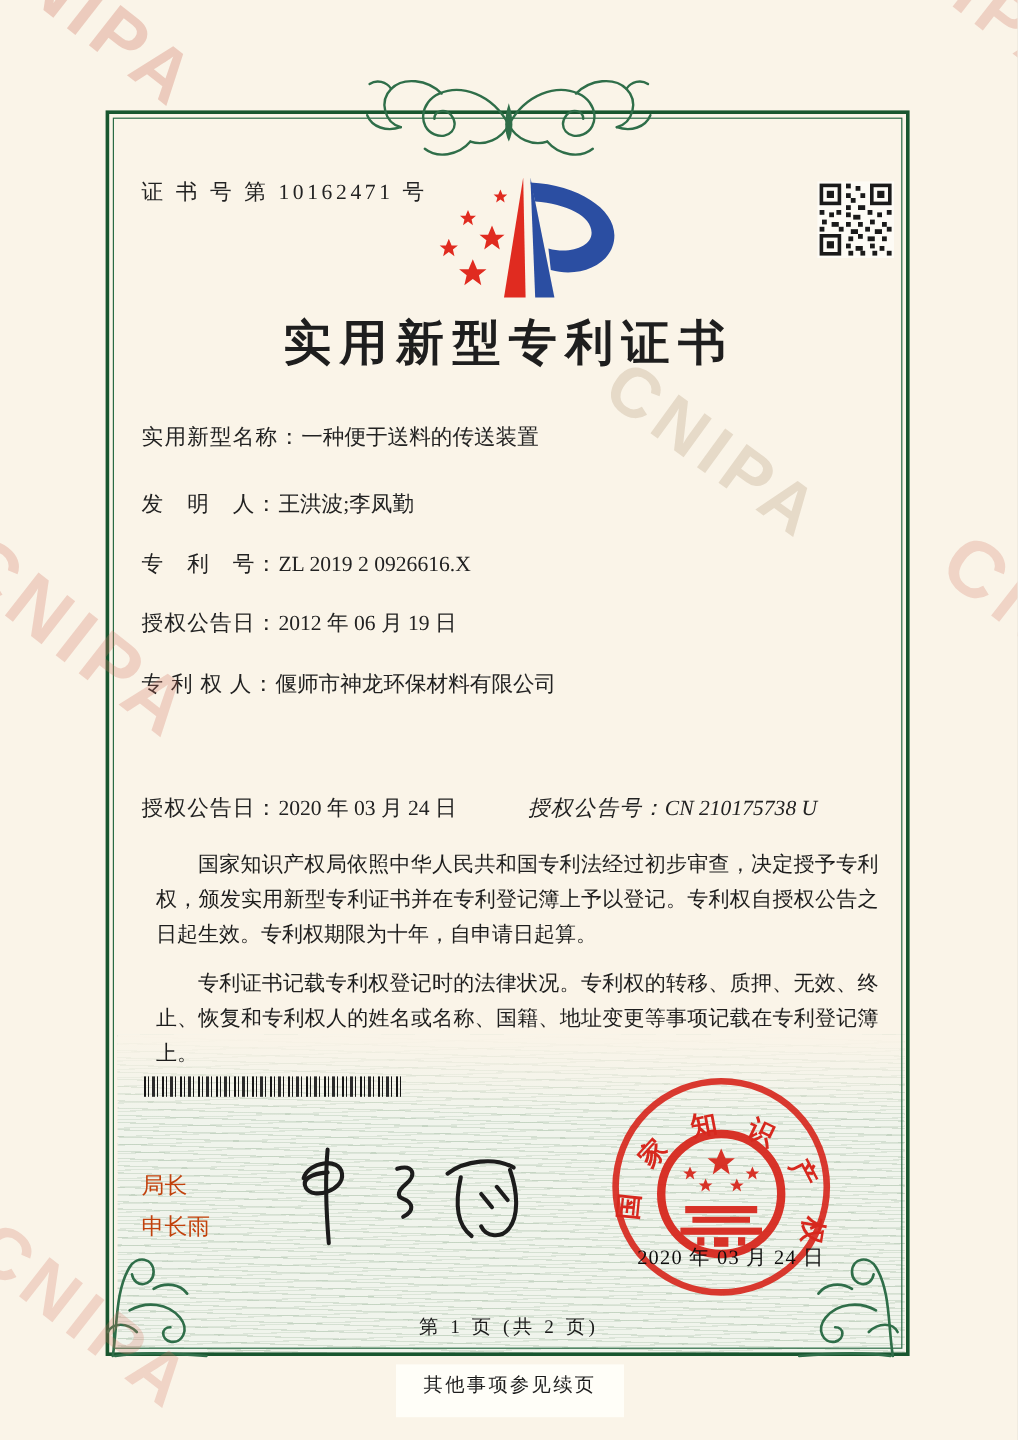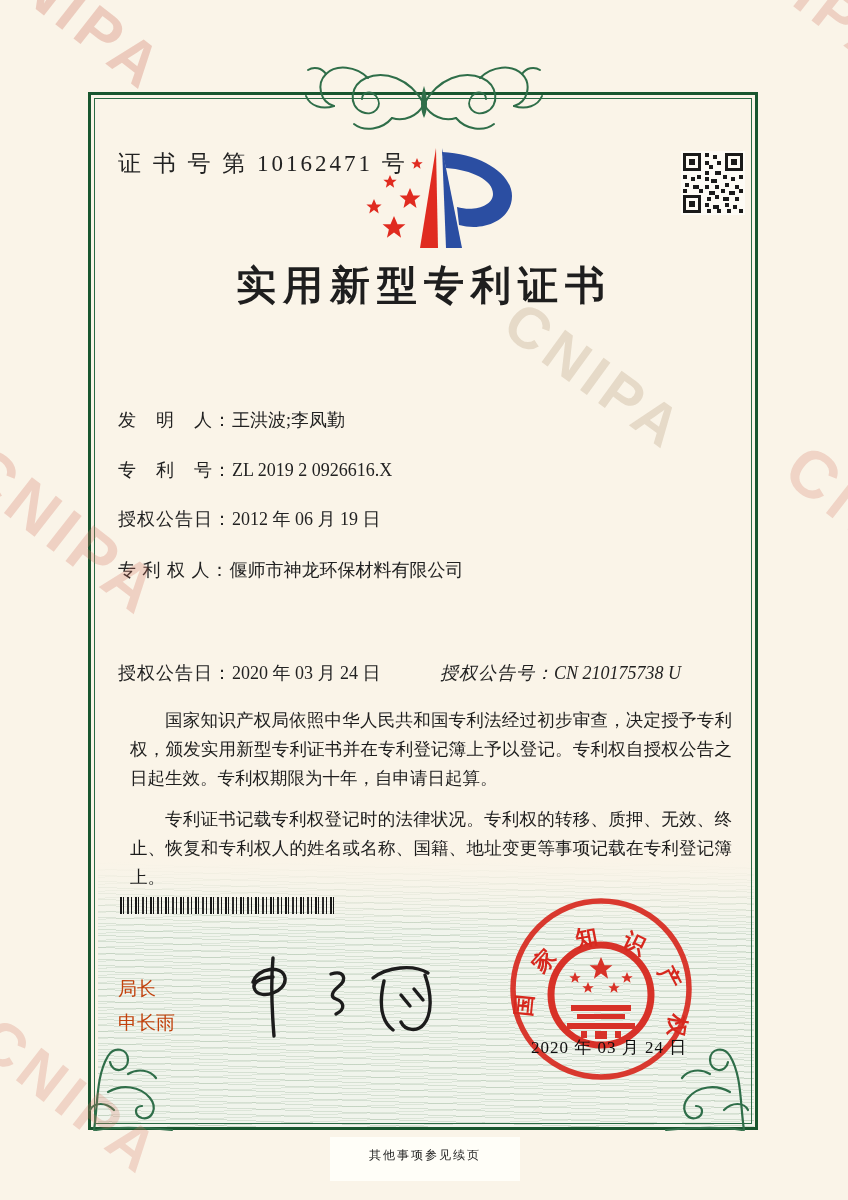--- a/index.html
+++ b/index.html
@@ -21,21 +21,21 @@
   .wm{position:absolute;font-family:"Liberation Sans","DejaVu Sans",sans-serif;font-weight:bold;
       transform:rotate(38deg);letter-spacing:6px;z-index:6;pointer-events:none;}
   .wm1{left:-38px;top:-26px;font-size:62px;color:rgba(205,110,90,.30);}
   .wm2{left:700px;top:-44px;font-size:62px;color:rgba(205,110,90,.26);}
   .wm3{left:-52px;top:492px;font-size:66px;color:rgba(210,115,95,.27);}
   .wm4{left:492px;top:342px;font-size:58px;color:rgba(190,168,138,.34);transform:rotate(36deg);}
   .wm5{left:770px;top:492px;font-size:66px;color:rgba(210,115,95,.25);}
   .wm6{left:-36px;top:1062px;font-size:60px;color:rgba(210,115,95,.25);}
   
   .content{position:absolute;inset:0;z-index:4;}
-  .cert-no{position:absolute;left:118px;top:148px;font-size:23px;letter-spacing:3px;text-align:center;}
+  .cert-no{position:absolute;left:118px;top:148px;font-size:18px;letter-spacing:3px;text-align:center;}
   .logo{position:absolute;left:362px;top:144px;}
   .qr{position:absolute;left:681px;top:151px;}
   .title{position:absolute;left:0;top:258px;width:100%;text-align:center;
          font-size:40px;font-weight:bold;letter-spacing:7px;color:#1e1e1e;}
   .row{position:absolute;left:118px;font-size:18px;white-space:nowrap;}
   .row .lab{letter-spacing:1px;}
   .r1{top:352px}.r2{top:408px}.r3{top:458px}.r4{top:507px}.r5{top:558px}.r6{top:610px}.r7{top:661px}
   .pair2{position:absolute;left:322px;top:0;font-style:italic;}
   .paras{position:absolute;left:118px;top:694px;width:626px;font-size:17.5px;line-height:29px;color:#1d1d1d;}
   .paras p{margin:12px;text-indent:2em;text-align:justify;}
@@ -44,21 +44,21 @@
          transparent 4px 7px,#2a2a2a 7px 9px,transparent 9px 11px,#161616 11px 12px,transparent 12px 15px);}
   .signer{position:absolute;left:118px;top:972px;font-size:19px;line-height:34px;
           font-family:"Liberation Sans","DejaVu Sans",sans-serif;color:#c2410c;}
   .signature{position:absolute;left:235px;top:948px;}
   .seal{position:absolute;left:503px;top:893px;}
   .seal-date{position:absolute;left:531px;top:1036px;width:170px;font-size:17px;
              letter-spacing:1px;color:#0e0e0e;white-space:nowrap;}
   .page-num{position:absolute;left:0;top:1096px;width:100%;text-align:center;
             font-size:16px;letter-spacing:3px;color:#1c1c1c;}
   .cont-note{position:absolute;left:330px;top:1137px;width:190px;height:44px;line-height:36px;
-            background:#fffef8;text-align:center;font-size:12px;letter-spacing:2px;color:#1c1c1c;}
+            background:#fffef8;text-align:center;font-size:16px;letter-spacing:2px;color:#1c1c1c;}
   .ornament{position:absolute;z-index:3;}
   .orn-top{left:292px;top:58px;}
   .orn-bl{left:84px;top:1040px;}
   .orn-br{left:658px;top:1040px;transform:scaleX(-1);}
 </style>
 </head>
 <body>
 
 <div class="page">
 
@@ -175,20 +175,23 @@
           <rect x="52" y="54" width="4" height="4"></rect>
           <rect x="58" y="58" width="4" height="4"></rect>
         <rect x="26" y="58" width="4" height="4"></rect>
           <rect x="36" y="58" width="4" height="4"></rect>
           <rect x="46" y="58" width="4" height="4"></rect>
       </g>
     </svg>
 
     <div class="title">实用新型专利证书</div>
 
+    <div class="row r1">
+      <span class="lab">实用新型名称：</span><span>一种便于送料的传送装置</span>
+    </div>
     <div class="row r2">
       <span class="lab">发　明　人：</span><span>王洪波;李凤勤</span>
     </div>
     <div class="row r3">
       <span class="lab">专　利　号：</span><span>ZL 2019 2 0926616.X</span>
     </div>
     <div class="row r4">
       <span class="lab">授权公告日：</span><span>2012 年 06 月 19 日</span>
     </div>
     <div class="row r5">
@@ -243,16 +246,17 @@
         <rect x="68" y="112" width="60" height="6"></rect>
         <rect x="74" y="121" width="48" height="5"></rect>
         <rect x="64" y="130" width="68" height="6"></rect>
         <rect x="92" y="138" width="12" height="8"></rect>
         <rect x="78" y="138" width="6" height="7"></rect>
         <rect x="112" y="138" width="6" height="7"></rect>
       </g>
     </svg>
     <div class="seal-date">2020 年 03 月 24 日</div>
 
+    <div class="page-num">第 1 页 (共 2 页)</div>
     <div class="cont-note">其他事项参见续页</div>
 
   </div>
 </div>
 
 </body></html>

